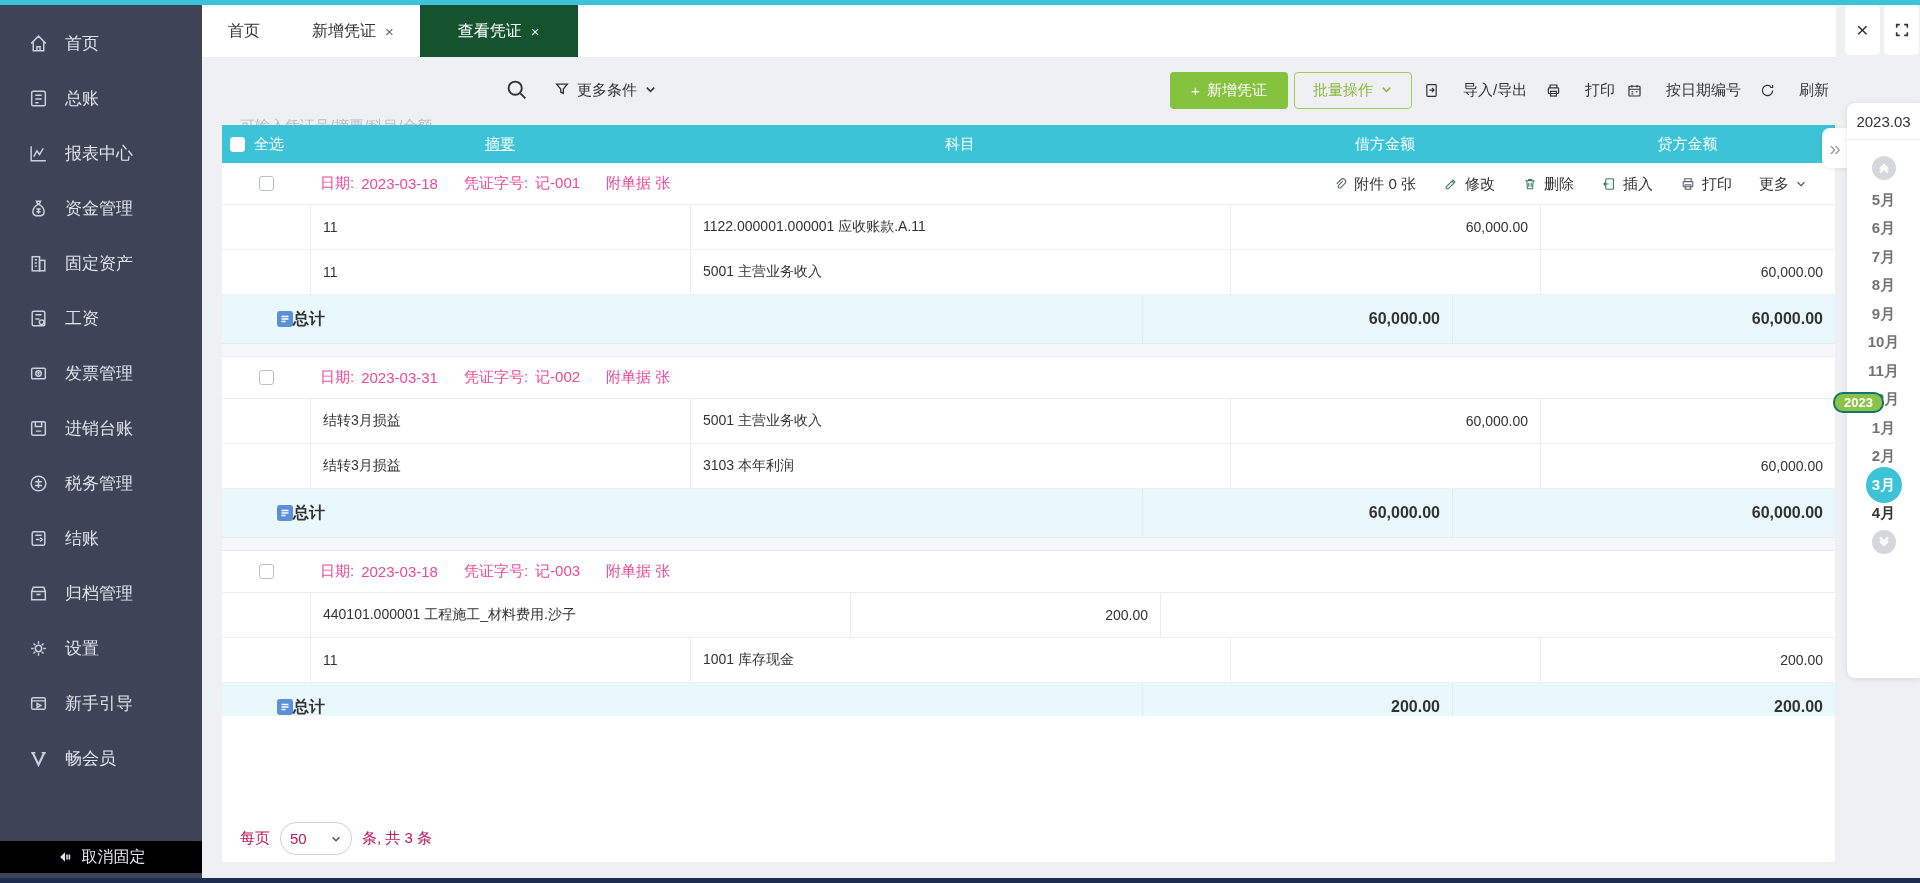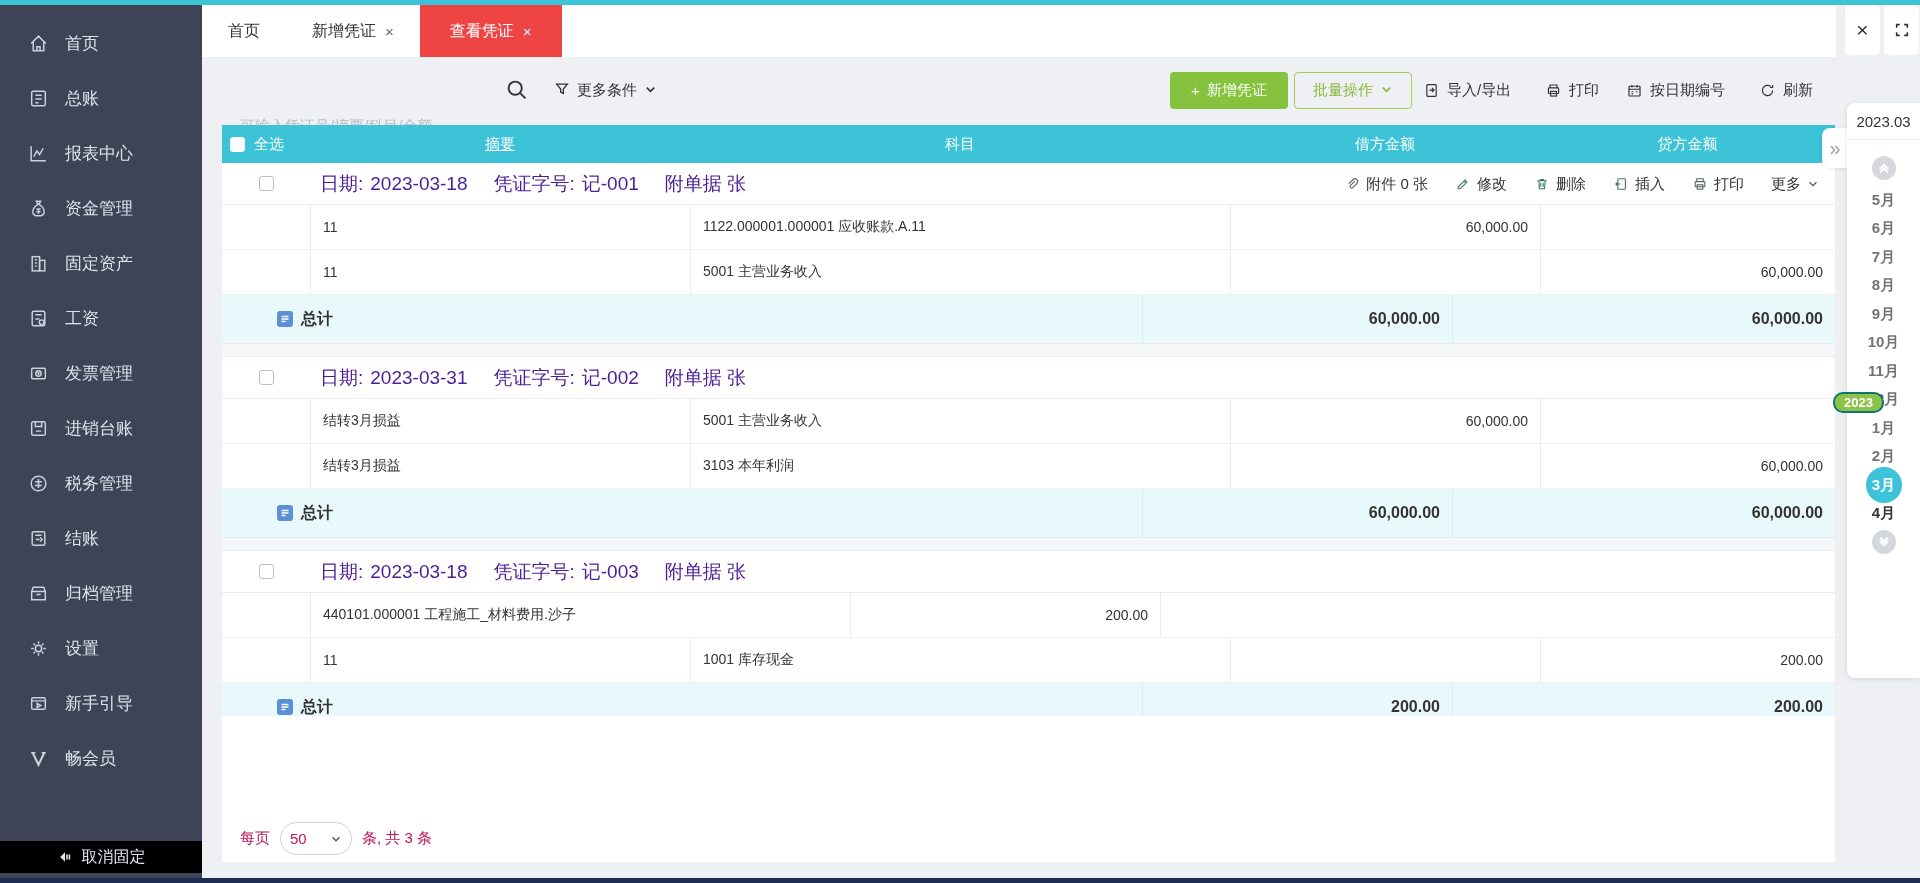--- a/index.html
+++ b/index.html
@@ -21,21 +21,21 @@
   .side-item svg { width:21px; height:21px; stroke:#ccd1de; stroke-width:1.4; fill:none; flex:0 0 auto; }
   .side-unpin { position:absolute; left:0; bottom:5px; width:202px; height:32px; background:#000000;
     display:flex; align-items:center; justify-content:center; gap:9px; color:#e3e6ee; font-size:16px; cursor:pointer; }
   .side-unpin svg { width:16px; height:16px; }
 
   
   .tabbar { position:absolute; left:202px; top:5px; width:1634px; height:53px; background:#fff;
     display:flex; align-items:stretch; border-bottom:1px solid #eceef1; }
   .tab { display:flex; align-items:center; gap:9px; padding:0 26px; font-size:16px; color:#333; cursor:pointer; }
   .tab .tab-close { font-size:15px; color:#666; cursor:pointer; }
-  .tab.active { background:#ef4444; color:#fff; padding:0 30px; }
+  .tab.active { background:#14532d; color:#fff; padding:0 38px; }
   .tab.active .tab-close { color:#eafcff; }
   .win-tile { position:absolute; top:5px; width:35px; height:50px; background:#fff; border-radius:5px;
     display:flex; align-items:center; justify-content:center; cursor:pointer; z-index:12; }
   .win-close { left:1845px; font-size:21px; color:#333; }
   .win-full { left:1884px; }
   .win-full svg { width:16px; height:16px; stroke:#333; stroke-width:1.8; fill:none; }
 
   
   .toolbar { position:absolute; left:202px; top:59px; width:1718px; height:66px; }
   .search-input { position:absolute; left:38px; top:18px; width:260px; height:30px; border:none; outline:none;
@@ -48,55 +48,55 @@
   .more-filc svg, .chev svg { width:13px; height:13px; stroke:#333; stroke-width:1.7; fill:none; }
   .funnel svg { width:16px; height:16px; stroke:#333; stroke-width:1.5; fill:none; }
 
   .btn-add { position:absolute; left:968px; top:13px; width:118px; height:37px; background:#85c23d; color:#fff;
     border:none; border-radius:4px; font-size:15px; font-family:inherit; cursor:pointer;
     display:flex; align-items:center; justify-content:center; gap:7px; }
   .btn-batch { position:absolute; left:1092px; top:13px; width:118px; height:37px; background:transparent;
     border:1px solid #a9cc55; border-radius:4px; color:#8ab93c; font-size:15px; font-family:inherit; cursor:pointer;
     display:flex; align-items:center; justify-content:center; gap:7px; }
   .btn-batch svg { stroke:#8ab93c; }
-  .tool-link { position:absolute; top:18px; display:flex; align-items:center; gap:7px; font-size:15px;
+  .tool-link { position:absolute; top:18px; display:flex; align-items:center; gap:23px; font-size:15px;
     color:#333; cursor:pointer; height:26px; }
   .tool-link svg { width:17px; height:17px; stroke:#333; stroke-width:1.4; fill:none; }
   .tl-ie { left:1221px; } .tl-print { left:1343px; } .tl-date { left:1424px; } .tl-refresh { left:1557px; }
 
   
   .table-card { position:absolute; left:222px; top:125px; width:1613px; background:#fff;
     border-bottom:2px solid #b5def0; }
   .thead { height:38px; background:#3cc3d7; display:flex; align-items:center; color:#fff; font-size:15px; }
   .th-cb { width:88px; display:flex; align-items:center; gap:9px; padding-left:8px; }
   .th-sum { width:380px; text-align:center;text-decoration:underline; }
   .th-acc { width:540px; text-align:center; }
   .th-deb { width:310px; text-align:center; }
   .th-cred { flex:1; text-align:center; }
   .checkbox { display:inline-block; width:15px; height:15px; background:#fff; border:1px solid #b9bdc4;
     border-radius:3px; cursor:pointer; }
   .thead .checkbox { border-color:#fff; }
 
   .vgap { height:14px; background:#f6f7f9; border-top:1px solid #e9ebef; border-bottom:1px solid #e9ebef; }
   .vheader { height:42px; display:flex; align-items:center; border-bottom:1px solid #ececec; position:relative; }
   .cbcol { width:88px; display:flex; justify-content:center; align-items:center; flex:0 0 auto; }
-  .vinfo { display:flex; align-items:center; font-size:19px; color:#4c1d95; padding-left:10px; }
+  .vinfo { display:flex; align-items:center; font-size:15px; color:#ec4899; padding-left:10px; }
   .vlbl { margin-right:7px; } .vsp { margin-left:26px; }
-  .vactions { position:absolute; right:16px; top:0; height:42px; display:flex; align-items:center; gap:27px; }
+  .vactions { position:absolute; right:28px; top:0; height:42px; display:flex; align-items:center; gap:27px; }
   .vact { display:flex; align-items:center; gap:6px; font-size:15px; color:#333; cursor:pointer; }
   .vact svg { width:16px; height:16px; stroke:#417a5e; stroke-width:1.4; fill:none; }
   .vact.gray svg { stroke:#5a6470; }
 
   .vrow { height:45px; display:flex; align-items:stretch; border-bottom:1px solid #f0f0f0; font-size:14px; }
   .vrow .cell { display:flex; align-items:center; padding:0 12px; border-left:1px solid #ececec; }
   .c-sum { width:380px; } .c-acc { width:540px; }
   .c-deb { width:310px; justify-content:flex-end; } .c-cred { flex:1; justify-content:flex-end; }
 
   .vtotal { height:48px; display:flex; align-items:stretch; background:#e9f8fb; font-size:16px; font-weight:bold; }
-  .vtotal .t-sum { width:380px; display:flex; align-items:center; gap:8px; padding-left:55px; }
+  .vtotal .t-sum { width:380px; display:flex; align-items:center; padding-left:55px; }
   .vtotal .t-acc { width:540px; }
   .vtotal .t-deb { width:310px; display:flex; align-items:center; justify-content:flex-end; padding:0 12px;
     border-left:1px solid #d9eef4; }
   .vtotal .t-cred { flex:1; display:flex; align-items:center; justify-content:flex-end; padding:0 12px;
     border-left:1px solid #d9eef4; }
   .total-icon { width:16px; height:16px; flex:0 0 auto; }
 
   
   .lower-area { position:absolute; left:222px; top:716px; width:1613px; height:146px; background:#fff; }
   .pagination { position:absolute; left:18px; top:106px; display:flex; align-items:center; gap:10px; font-size:15px; color:#be185d; }

